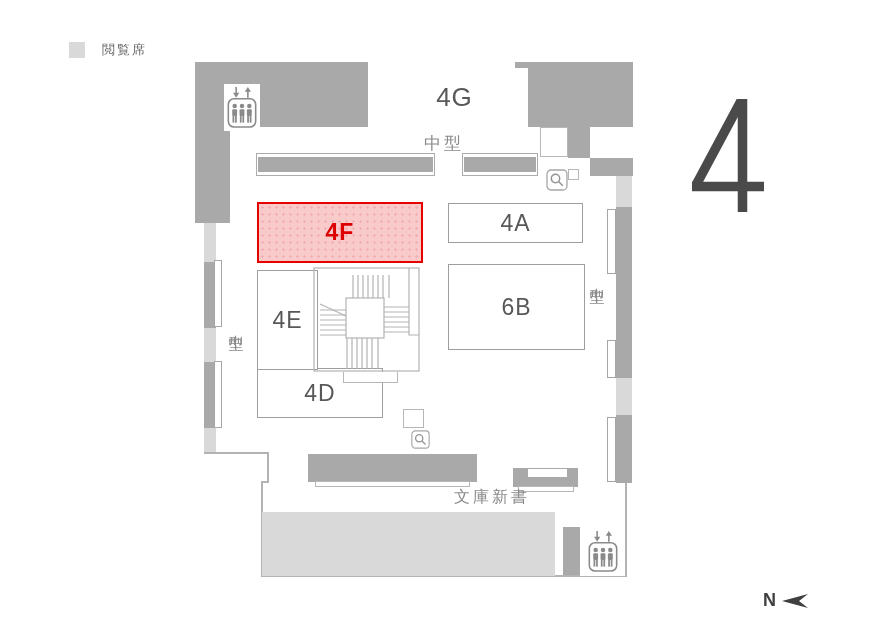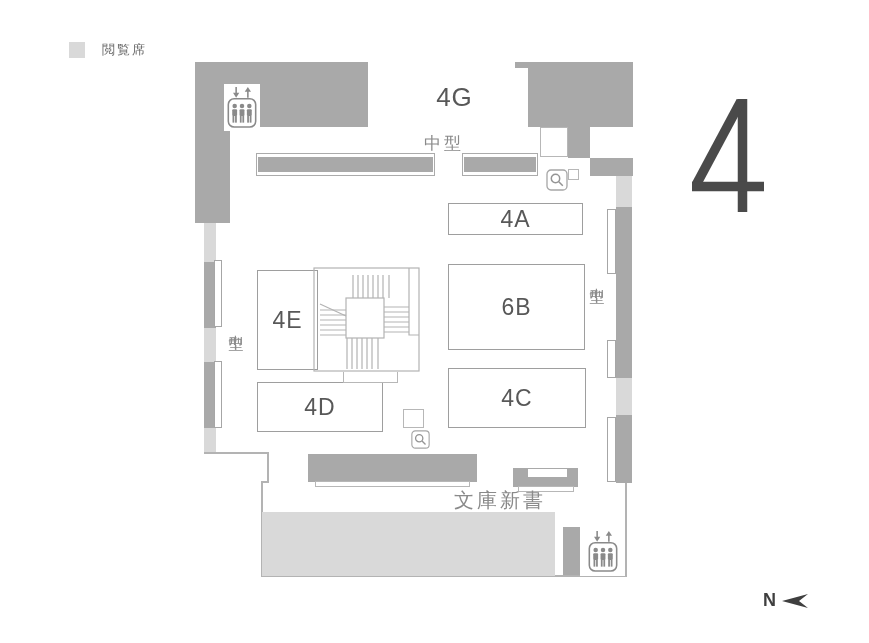--- a/index.html
+++ b/index.html
@@ -99,34 +99,34 @@
 
     <div class="desk" style="left:308px;top:454px;width:169px;height:28px;"></div>
     <div class="lip" style="left:315px;top:481px;width:155px;height:6px;"></div>
     <div class="desk" style="left:513px;top:468px;width:65px;height:19px;"></div>
     <div class="whitebox" style="left:528px;top:469px;width:39px;height:8px;"></div>
     <div class="lip" style="left:518px;top:486px;width:56px;height:6px;"></div>
 
     <div class="room noborder" style="left:368px;top:68px;width:147px;height:59px;margin-left:13px;">
         <span>4G</span>
       </div>
-    <div class="room" style="left:448px;top:203px;width:135px;height:32px;">
+    <div class="room" style="left:448px;top:203px;width:135px;height:40px;">
         <span>4A</span>
       </div>
     <div class="room" style="left:448px;top:264px;width:137px;height:86px;">
         <span>6B</span>
       </div>
-    <div class="room" style="left:448px;top:368px;width:138px;height:60px;">
-        <span>4C</span>
-      </div>
-    <div class="room" style="left:257px;top:382px;width:126px;height:50px;">
+    <div class="room" style="left:257px;top:368px;width:126px;height:50px;">
         <span>4D</span>
       </div>
     <div class="room" style="left:257px;top:270px;width:61px;height:100px;">
         <span>4E</span>
+      </div>
+    <div class="room room-highlight" style="left: 257px; top: 202px; width: 166px; height: 61px; background-color: rgb(249, 202, 202); border-color: rgb(230, 0, 0); color: rgb(221, 0, 0);">
+        <span>4F</span>
       </div>
 
     <div class="abs" style="left:313px;top:267px;">
       <svg width="108" height="106" viewBox="0 0 108 106" stroke="#b3b3b3" stroke-width="1.2" fill="none">
         <rect x="1" y="1" width="105" height="103"></rect>
         <polyline points="96,1 96,68 106,68"></polyline>
         <rect x="33" y="31" width="38" height="40"></rect>
 
         <path d="M40,8V31 M45,8V31 M50,8V31 M55,8V31 M60,8V31 M65,8V31 M70,8V31 M76,8V31"></path>
 
@@ -216,21 +216,21 @@
       <svg width="19" height="19" viewBox="0 0 22 22">
         <rect x="1" y="1" width="20" height="20" rx="4" fill="#fff" stroke="#a6a6a6" stroke-width="1.3"></rect>
         <circle cx="9.5" cy="9.5" r="4.2" fill="none" stroke="#949494" stroke-width="1.5"></circle>
         <line x1="12.8" y1="12.8" x2="16.8" y2="16.8" stroke="#949494" stroke-width="1.5"></line>
       </svg>
     </div>
 
     <div class="shelf-label" style="left:424px;top:132px;">中型</div>
     <div class="shelf-label small vtext" style="left:226px;top:323px;">中型</div>
     <div class="shelf-label small vtext" style="left:587px;top:276px;">中型</div>
-    <div class="shelf-label" style="left:454px;top:487px;font-size:20px;">文庫新書</div>
+    <div class="shelf-label" style="left:454px;top:487px;font-size:16px;">文庫新書</div>
   </div>
 
   <div class="abs" style="left:692px;top:99px;" aria-label="4">
     <svg width="76" height="117" viewBox="0 0 76 117">
       <g stroke="#4a4a4a" stroke-width="9.5" fill="none">
         <line x1="50.5" y1="0" x2="50.5" y2="113"></line>
         <line x1="49" y1="2" x2="4" y2="86"></line>
         <line x1="0" y1="87.5" x2="72" y2="87.5"></line>
       </g>
     </svg>

